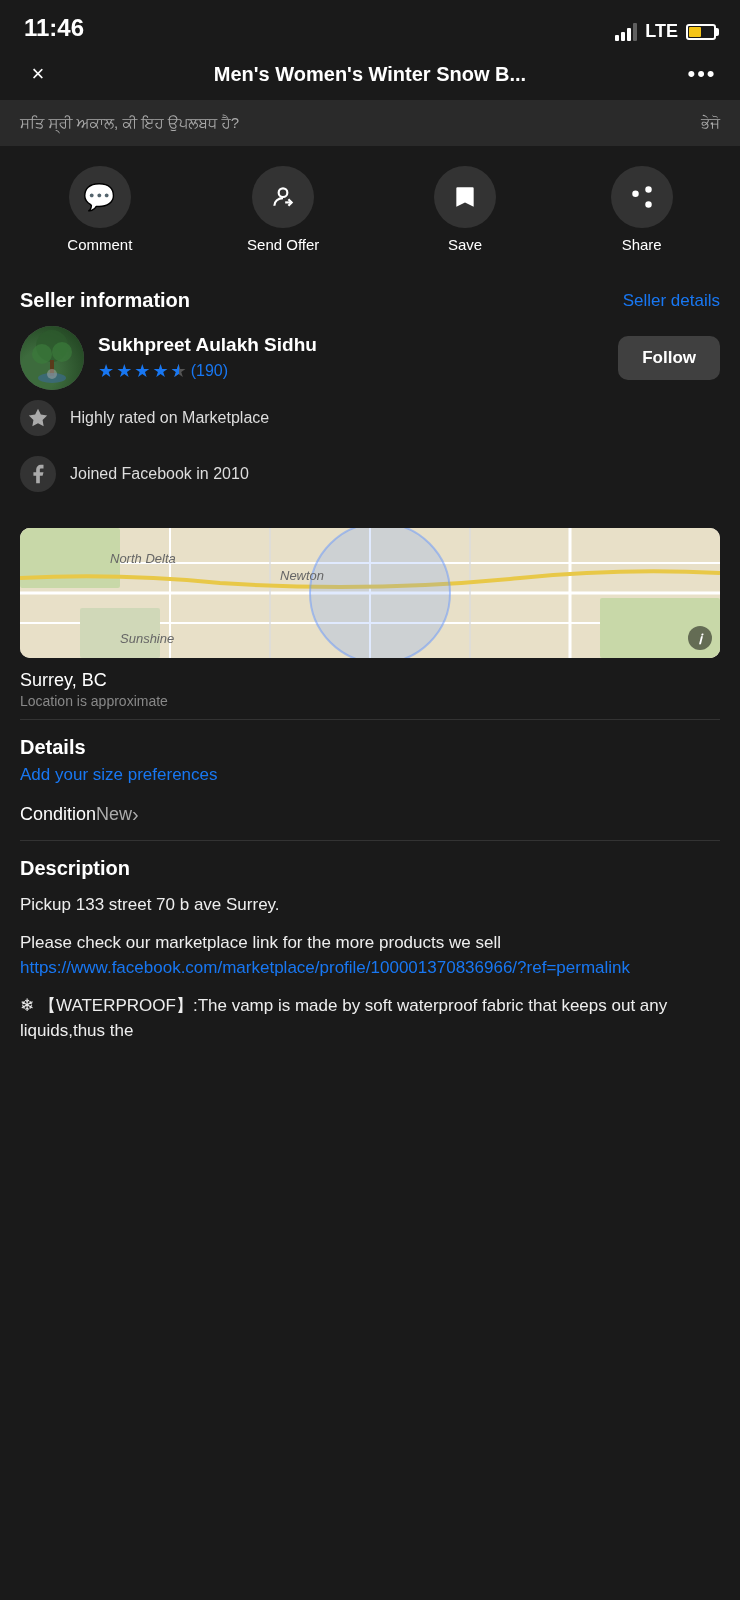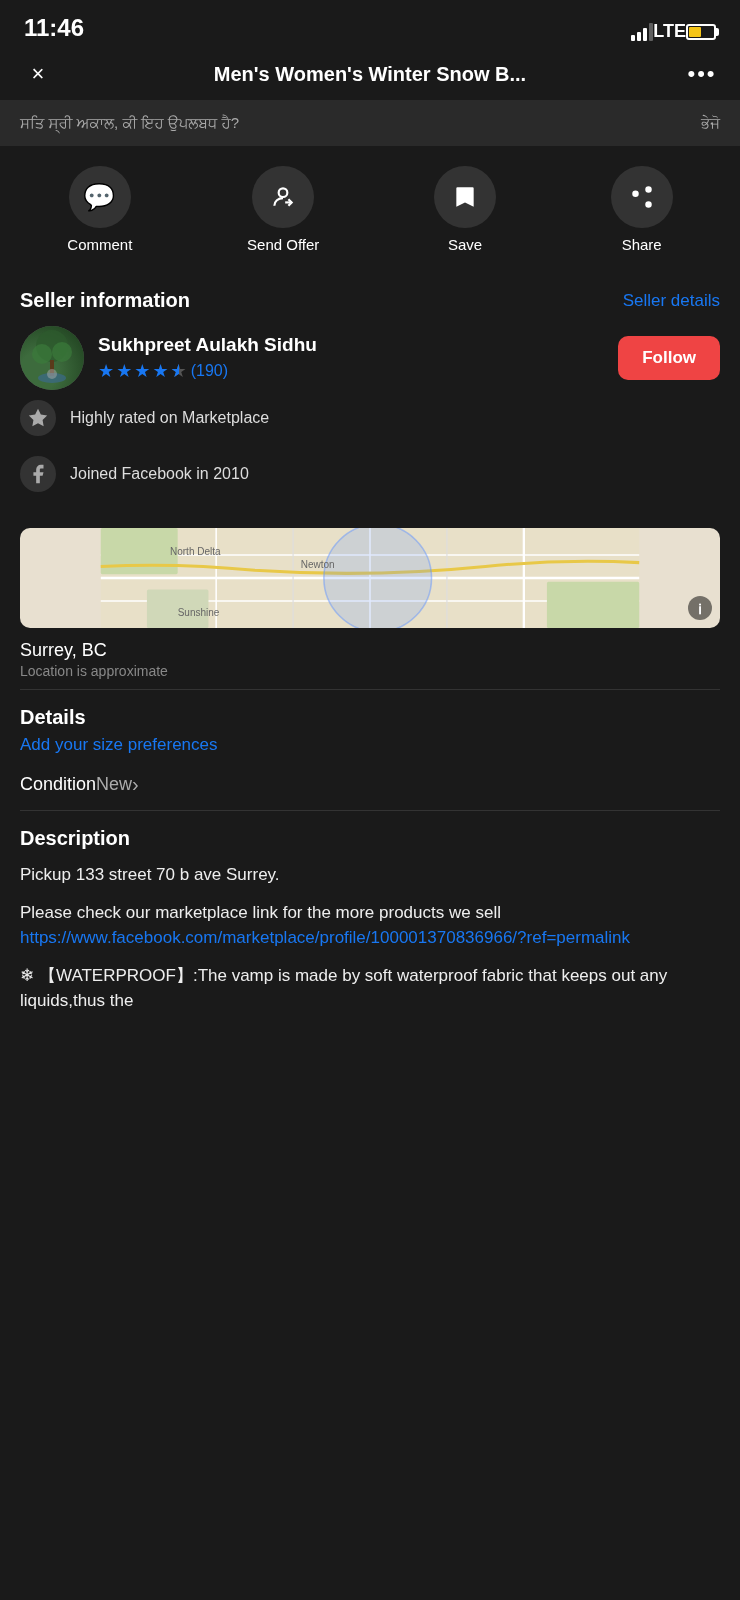--- a/index.html
+++ b/index.html
@@ -22,20 +22,21 @@
       height: 48px;
     }
     .status-time {
       font-size: 24px;
       font-weight: 700;
       color: #fff;
     }
     .status-icons {
       display: flex;
       align-items: center;
+      gap: 8px;
     }
     .signal-bars {
       display: flex;
       align-items: flex-end;
       gap: 2px;
       height: 18px;
     }
     .signal-bars span {
       background: #fff;
       border-radius: 1px;
@@ -255,21 +256,21 @@
     }
     .star {
       color: #1877f2;
       font-size: 18px;
     }
     .rating-count {
       color: #1877f2;
       font-size: 16px;
     }
     .follow-btn {
-      background: #ef4444;
+      background: #404040;
       color: #fff;
       border: none;
       border-radius: 10px;
       padding: 12px 24px;
       font-size: 17px;
       font-weight: 600;
       cursor: pointer;
     }
 
     
@@ -293,23 +294,24 @@
     .badge-text {
       color: #ddd;
       font-size: 16px;
     }
 
     
     .map-container {
       margin: 10px 20px 8px 20px;
       border-radius: 10px;
       overflow: hidden;
-      height: 100px;
+      height: 130px;
       position: relative;
       background: #e8e0d0;
+      font-style: italic;
     }
     .map-svg {
       width: 100%;
       height: 100%;
     }
     .map-info-btn {
       position: absolute;
       bottom: 8px;
       right: 8px;
       width: 24px;

